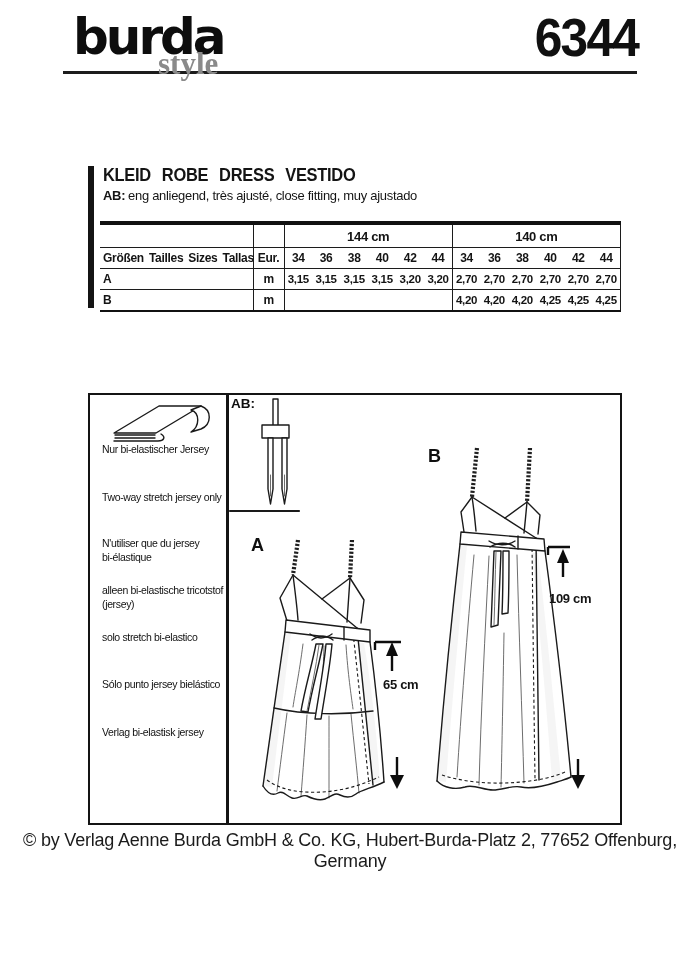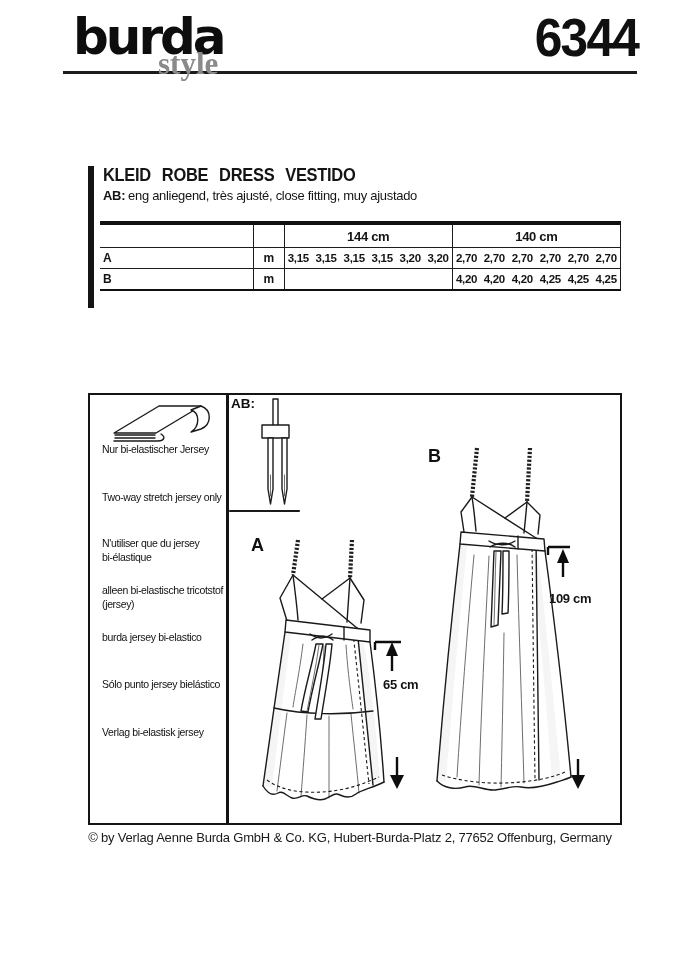--- a/index.html
+++ b/index.html
@@ -46,21 +46,21 @@
         white-space:pre-line;color:#111;padding-left:9px;}
   .dlabel{font-weight:bold;color:#0f0f0f;}
   .lab-ab{left:231px;top:396px;font-size:13.5px;}
   .lab-a{left:251px;top:535px;font-size:18px;}
   .lab-b{left:428px;top:446px;font-size:18px;}
   .lab-len{font-size:13px;font-weight:bold;letter-spacing:-.3px;white-space:nowrap;}
   .len-a{left:383px;top:677px;}
   .len-b{left:549px;top:591px;}
 
   
-  .footer{left:0;top:830px;width:700px;text-align:center;font-size:13px;
+  .footer{left:0;top:830px;width:700px;text-align:center;font-size:18px;
           letter-spacing:-.2px;color:#1b1b1b;}
 
   
   svg .ln{fill:none;stroke:#1a1a1a;stroke-width:1.4;stroke-linecap:round;stroke-linejoin:round;}
   svg .thin{fill:none;stroke:#5c5c5c;stroke-width:.9;stroke-linecap:round;}
   svg .dash{fill:none;stroke:#1a1a1a;stroke-width:1.1;stroke-dasharray:3.2 2.6;}
   svg .strap{fill:none;stroke:#1f1f1f;stroke-width:4.2;stroke-dasharray:2.2 1.7;}
   svg .wfill{fill:#ffffff;stroke:#1a1a1a;stroke-width:1.4;stroke-linejoin:round;}
   svg .arrow{fill:none;stroke:#0d0d0d;stroke-width:2.4;}
   svg .ah{fill:#0d0d0d;stroke:none;}
@@ -89,20 +89,36 @@
           <col style="width:31px">
         <col span="12" style="width:28px">
         </colgroup>
       <tbody>
           <tr class="r1">
         <td class="lab vr"></td>
         <td class="vr"></td>
         <td colspan="6" class="re">144 cm</td>
         <td colspan="6" class="re">140 cm</td>
       </tr>
+      <tr class="r2">
+        <td class="lab vr">Größen Tailles Sizes Tallas</td>
+        <td class="vr">Eur.</td>
+        <td>34</td>
+        <td>36</td>
+        <td>38</td>
+        <td>40</td>
+        <td>42</td>
+        <td class="re">44</td>
+        <td>34</td>
+        <td>36</td>
+        <td>38</td>
+        <td>40</td>
+        <td>42</td>
+        <td class="re">44</td>
+      </tr>
       <tr class="r3">
         <td class="lab vr">A</td>
         <td class="vr">m</td>
         <td class="val">3,15</td>
         <td class="val">3,15</td>
         <td class="val">3,15</td>
         <td class="val">3,15</td>
         <td class="val">3,20</td>
         <td class="val re">3,20</td>
         <td class="val">2,70</td>
@@ -141,21 +157,21 @@
     <path class="ln" d="M11,38 H51"></path>
     <path class="ln" d="M11,41 H51"></path>
     <path class="ln" d="M10,44 H54 C60,44 62,40 57,37"></path>
   </svg>
   <div class="abs note" style="top:443px;">Nur bi-elastischer Jersey</div>
   <div class="abs note" style="top:491px;">Two-way stretch jersey only</div>
   <div class="abs note" style="top:537px;">N'utiliser que du jersey
 bi-élastique</div>
   <div class="abs note" style="top:584px;">alleen bi-elastische tricotstof
 (jersey)</div>
-  <div class="abs note" style="top:631px;">burda jersey bi-elastico</div>
+  <div class="abs note" style="top:631px;">solo stretch bi-elastico</div>
   <div class="abs note" style="top:678px;">Sólo punto jersey bielástico</div>
   <div class="abs note" style="top:726px;">Verlag bi-elastisk jersey</div>
 
   <svg class="abs" style="left:227px;top:393px;" width="392" height="430" viewBox="0 0 392 430">
 
     <g>
       <rect class="wfill" x="46" y="6" width="5" height="27"></rect>
       <rect class="wfill" x="35" y="32" width="27" height="13"></rect>
       <path class="wfill" d="M41,45 L41,96 L43.5,111 L46,96 L46,45 Z"></path>
       <path class="wfill" d="M55,45 L55,96 L57.5,111 L60,96 L60,45 Z"></path>

